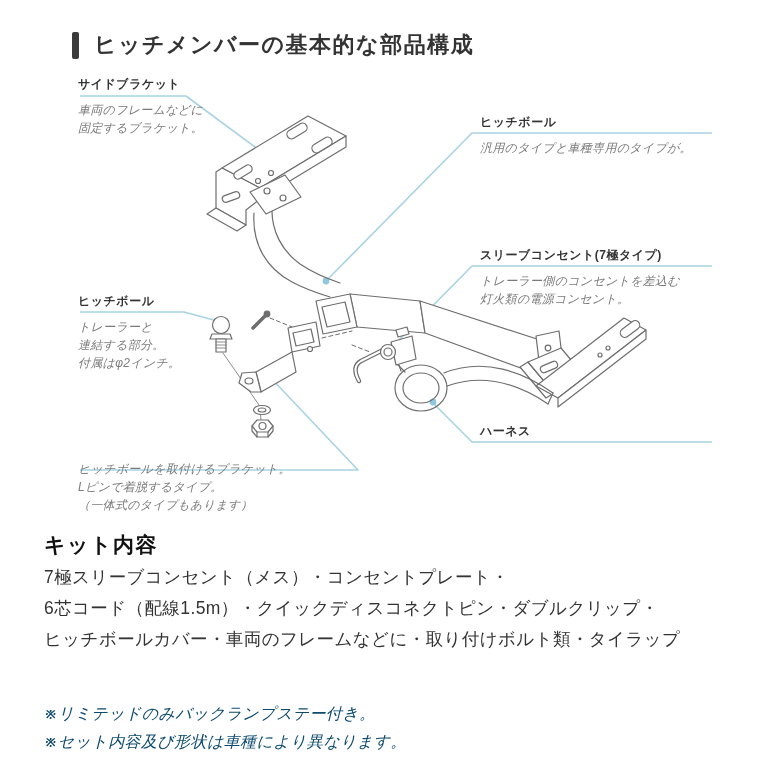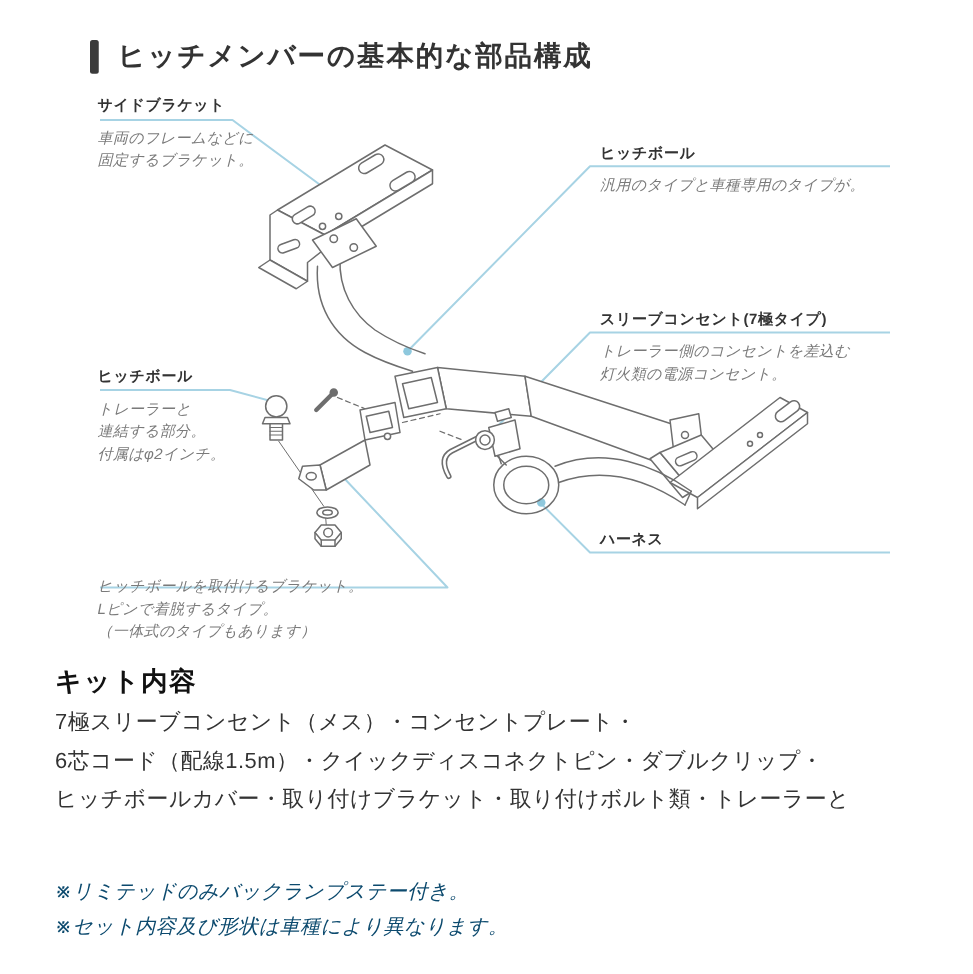--- a/index.html
+++ b/index.html
@@ -188,21 +188,21 @@
     <div class="label-desc">ヒッチボールを取付けるブラケット。
 Lピンで着脱するタイプ。
 （一体式のタイプもあります）</div>
   </div>
 
   <div class="kit-title">キット内容</div>
 
   <div class="kit-lines">
     <div>7極スリーブコンセント（メス）・コンセントプレート・</div>
     <div>6芯コード（配線1.5m）・クイックディスコネクトピン・ダブルクリップ・</div>
-    <div>ヒッチボールカバー・取り付けブラケット・取り付けボルト類・トレーラーと</div>
+    <div>ヒッチボールカバー・車両のフレームなどに・取り付けボルト類・タイラップ</div>
   </div>
 
   <div class="kit-notes">
     <div>※リミテッドのみバックランプステー付き。</div>
     <div>※セット内容及び形状は車種により異なります。</div>
   </div>
 
 </div>
 
 </body></html>

